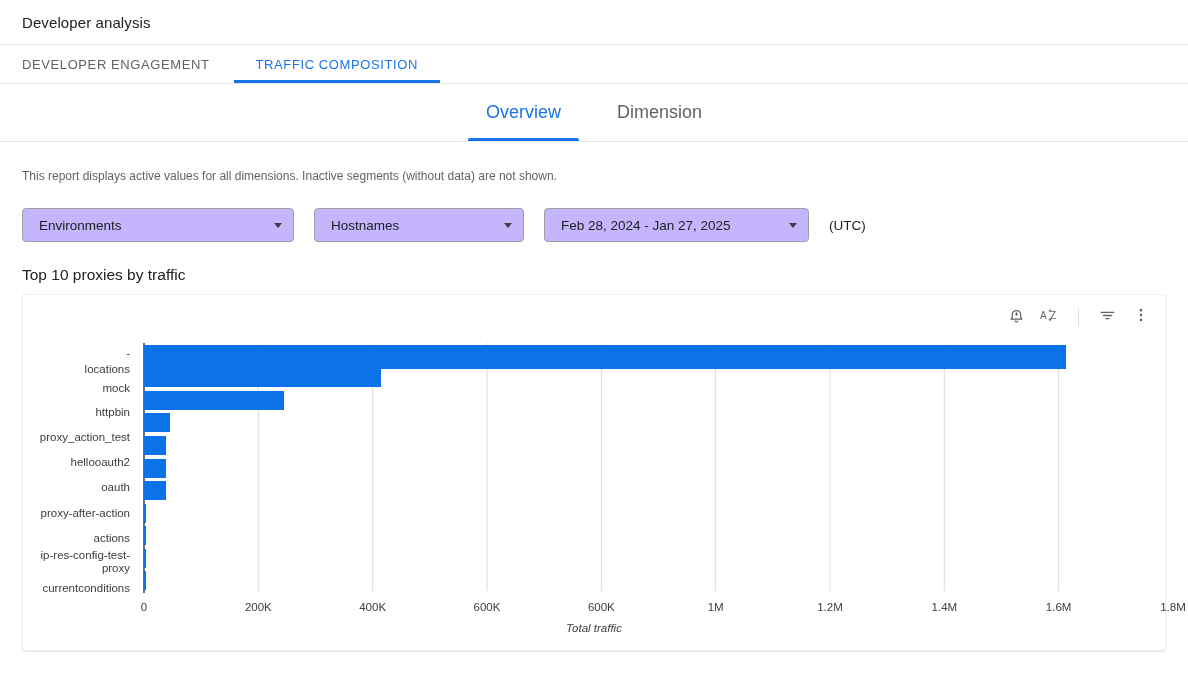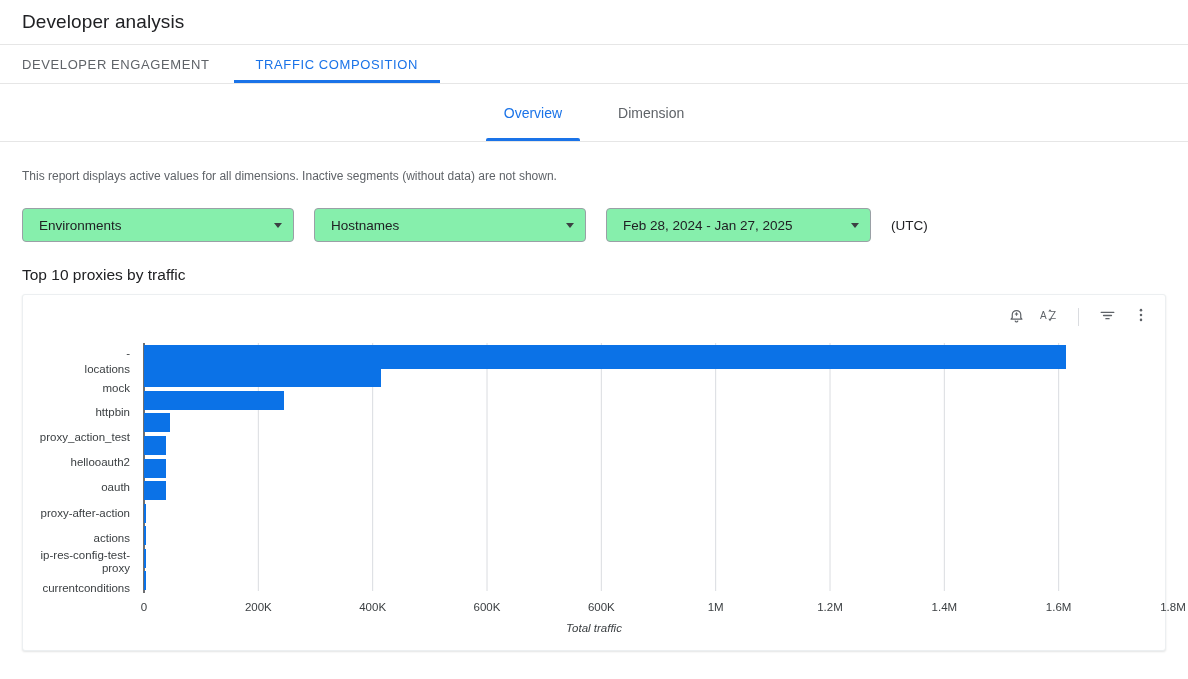--- a/index.html
+++ b/index.html
@@ -13,21 +13,21 @@
 
   
   .app-header {
     height: 45px;
     display: flex;
     align-items: center;
     padding: 0 0 0 22px;
     border-bottom: 1px solid #e6e6e6;
   }
   .app-title {
-    font-size: 19px;
+    font-size: 15px;
     font-weight: 400;
     color: #202124;
     letter-spacing: 0.1px;
   }
   .hdr-actions { display: flex; align-items: center; margin-left: 58px; gap: 30px; }
   .hdr-action {
     display: flex; align-items: center; gap: 6px;
     color: #1a73e8;
     font-size: 13px;
     font-weight: 500;
@@ -70,21 +70,21 @@
   .sub-tabs {
     height: 58px;
     display: flex;
     align-items: stretch;
     justify-content: center;
     gap: 20px;
     border-bottom: 1px solid #e6e6e6;
   }
   .sub-tab {
     display: flex; align-items: center;
-    font-size: 14px;
+    font-size: 18px;
     color: #5f6368;
     padding: 0 18px;
     cursor: pointer;
     position: relative;
   }
   .sub-tab.active { color: #1a73e8; }
   .sub-tab.active::after {
     content: "";
     position: absolute;
     left: 0; right: 0; bottom: 0;
@@ -110,26 +110,26 @@
   }
   .select-box {
     height: 34px;
     border: 1px solid #9aa0a6;
     border-radius: 4px;
     display: flex;
     align-items: center;
     padding: 0 11px 0 16px;
     font-size: 13.5px;
     color: #202124;
-    background: #86efac;
+    background: #c4b5fd;
     cursor: pointer;
     justify-content: space-between;
   }
   .sel-env { width: 272px; }
-  .sel-host { width: 272px; }
+  .sel-host { width: 210px; }
   .sel-date { width: 265px; }
   .caret {
     width: 0; height: 0;
     border-left: 4px solid transparent;
     border-right: 4px solid transparent;
     border-top: 5px solid #3c4043;
     margin-left: 10px;
   }
   .utc-label { font-size: 13.5px; color: #202124; }
 

